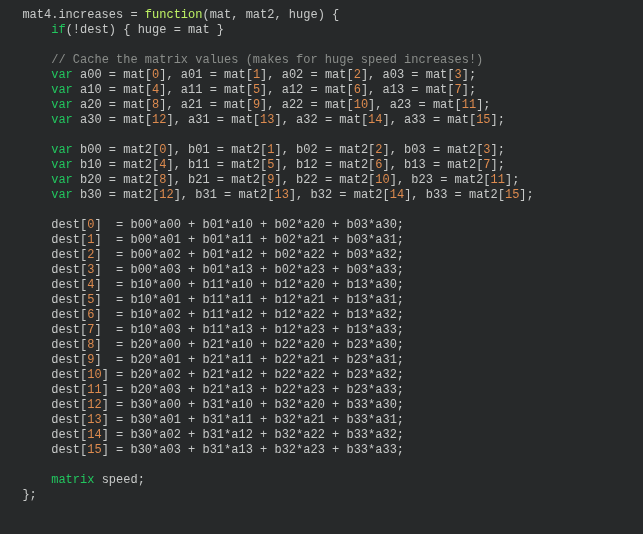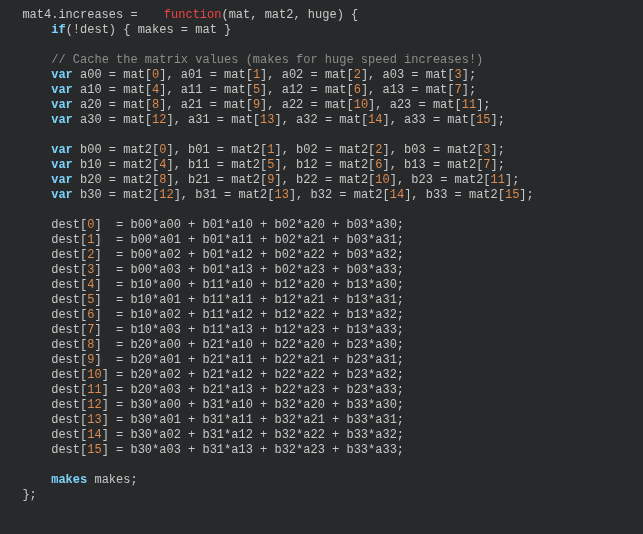--- a/index.html
+++ b/index.html
@@ -12,31 +12,31 @@
   }
   pre.code {
     margin: 0;
     padding: 8px 0 8px 8px;
     font-family: "Courier New", Courier, monospace;
     font-size: 12px;
     line-height: 15px;
     color: #c7c9c8;
     white-space: pre;
   }
-  .kw   { color: #7dd3fc; font-weight: bold; }   
-  .fn   { color: #ef4444; margin-left: 19px; }   
+  .kw   { color: #22c55e; }   
+  .fn   { color: #bef264; }   
   .num  { color: #dd8b4f; }   
   .cmt  { color: #8a8d8a; }   
   .pl   { color: #c7c9c8; }   
 </style>
 </head>
 <body>
 
 <pre class="code" id="code-block"><span><span class="pl">  mat4.increases = </span><span class="fn">function</span><span class="pl">(mat, mat2, huge) {</span></span>
-<span><span class="pl">      </span><span class="kw">if</span><span class="pl">(!dest) { makes = mat }</span></span>
+<span><span class="pl">      </span><span class="kw">if</span><span class="pl">(!dest) { huge = mat }</span></span>
 <span><span class="pl"></span></span>
 <span><span class="pl">      </span><span class="cmt">// Cache the matrix values (makes for huge speed increases!)</span></span>
 <span><span class="pl">      </span><span class="kw">var</span><span class="pl"> a00 = mat[</span><span class="num">0</span><span class="pl">], a01 = mat[</span><span class="num">1</span><span class="pl">], a02 = mat[</span><span class="num">2</span><span class="pl">], a03 = mat[</span><span class="num">3</span><span class="pl">];</span></span>
 <span><span class="pl">      </span><span class="kw">var</span><span class="pl"> a10 = mat[</span><span class="num">4</span><span class="pl">], a11 = mat[</span><span class="num">5</span><span class="pl">], a12 = mat[</span><span class="num">6</span><span class="pl">], a13 = mat[</span><span class="num">7</span><span class="pl">];</span></span>
 <span><span class="pl">      </span><span class="kw">var</span><span class="pl"> a20 = mat[</span><span class="num">8</span><span class="pl">], a21 = mat[</span><span class="num">9</span><span class="pl">], a22 = mat[</span><span class="num">10</span><span class="pl">], a23 = mat[</span><span class="num">11</span><span class="pl">];</span></span>
 <span><span class="pl">      </span><span class="kw">var</span><span class="pl"> a30 = mat[</span><span class="num">12</span><span class="pl">], a31 = mat[</span><span class="num">13</span><span class="pl">], a32 = mat[</span><span class="num">14</span><span class="pl">], a33 = mat[</span><span class="num">15</span><span class="pl">];</span></span>
 <span><span class="pl"></span></span>
 <span><span class="pl">      </span><span class="kw">var</span><span class="pl"> b00 = mat2[</span><span class="num">0</span><span class="pl">], b01 = mat2[</span><span class="num">1</span><span class="pl">], b02 = mat2[</span><span class="num">2</span><span class="pl">], b03 = mat2[</span><span class="num">3</span><span class="pl">];</span></span>
 <span><span class="pl">      </span><span class="kw">var</span><span class="pl"> b10 = mat2[</span><span class="num">4</span><span class="pl">], b11 = mat2[</span><span class="num">5</span><span class="pl">], b12 = mat2[</span><span class="num">6</span><span class="pl">], b13 = mat2[</span><span class="num">7</span><span class="pl">];</span></span>
 <span><span class="pl">      </span><span class="kw">var</span><span class="pl"> b20 = mat2[</span><span class="num">8</span><span class="pl">], b21 = mat2[</span><span class="num">9</span><span class="pl">], b22 = mat2[</span><span class="num">10</span><span class="pl">], b23 = mat2[</span><span class="num">11</span><span class="pl">];</span></span>
@@ -52,14 +52,14 @@
 <span><span class="pl">      dest[</span><span class="num">7</span><span class="pl">]  = b10*a03 + b11*a13 + b12*a23 + b13*a33;</span></span>
 <span><span class="pl">      dest[</span><span class="num">8</span><span class="pl">]  = b20*a00 + b21*a10 + b22*a20 + b23*a30;</span></span>
 <span><span class="pl">      dest[</span><span class="num">9</span><span class="pl">]  = b20*a01 + b21*a11 + b22*a21 + b23*a31;</span></span>
 <span><span class="pl">      dest[</span><span class="num">10</span><span class="pl">] = b20*a02 + b21*a12 + b22*a22 + b23*a32;</span></span>
 <span><span class="pl">      dest[</span><span class="num">11</span><span class="pl">] = b20*a03 + b21*a13 + b22*a23 + b23*a33;</span></span>
 <span><span class="pl">      dest[</span><span class="num">12</span><span class="pl">] = b30*a00 + b31*a10 + b32*a20 + b33*a30;</span></span>
 <span><span class="pl">      dest[</span><span class="num">13</span><span class="pl">] = b30*a01 + b31*a11 + b32*a21 + b33*a31;</span></span>
 <span><span class="pl">      dest[</span><span class="num">14</span><span class="pl">] = b30*a02 + b31*a12 + b32*a22 + b33*a32;</span></span>
 <span><span class="pl">      dest[</span><span class="num">15</span><span class="pl">] = b30*a03 + b31*a13 + b32*a23 + b33*a33;</span></span>
 <span><span class="pl"></span></span>
-<span><span class="pl">      </span><span class="kw">makes</span><span class="pl"> makes;</span></span>
+<span><span class="pl">      </span><span class="kw">matrix</span><span class="pl"> speed;</span></span>
 <span><span class="pl">  };</span></span></pre>
 
 </body></html>

